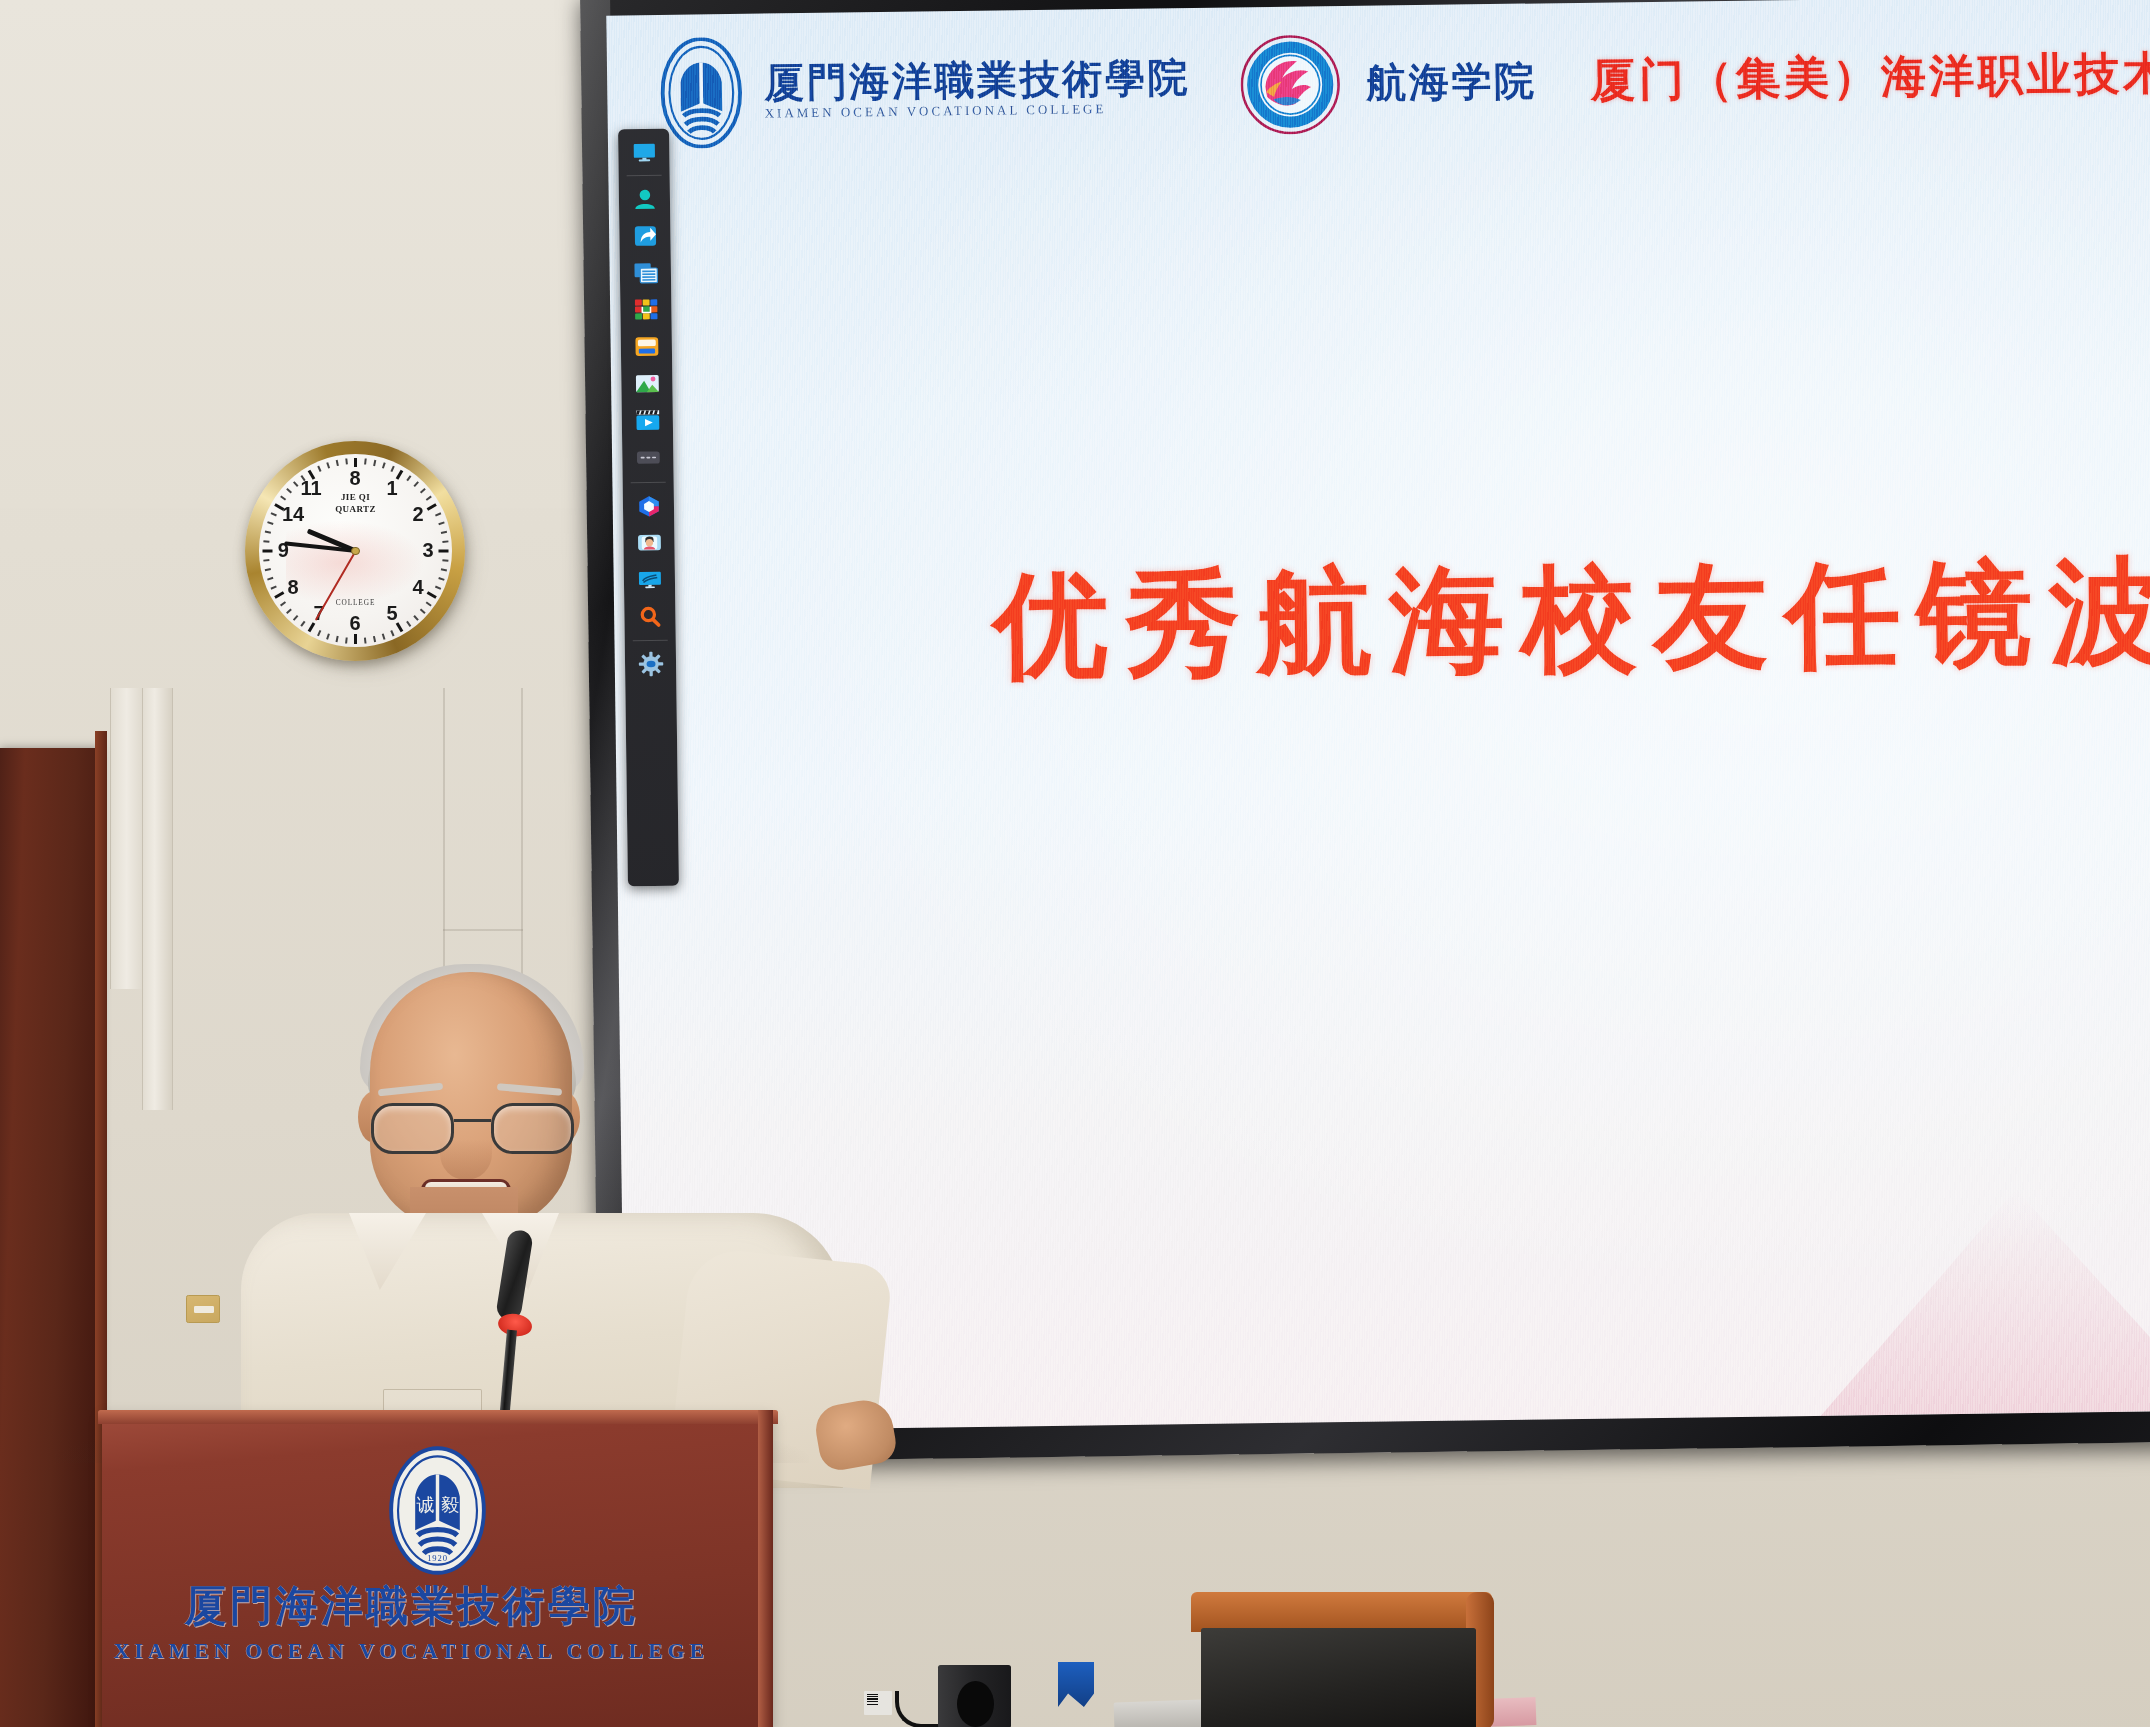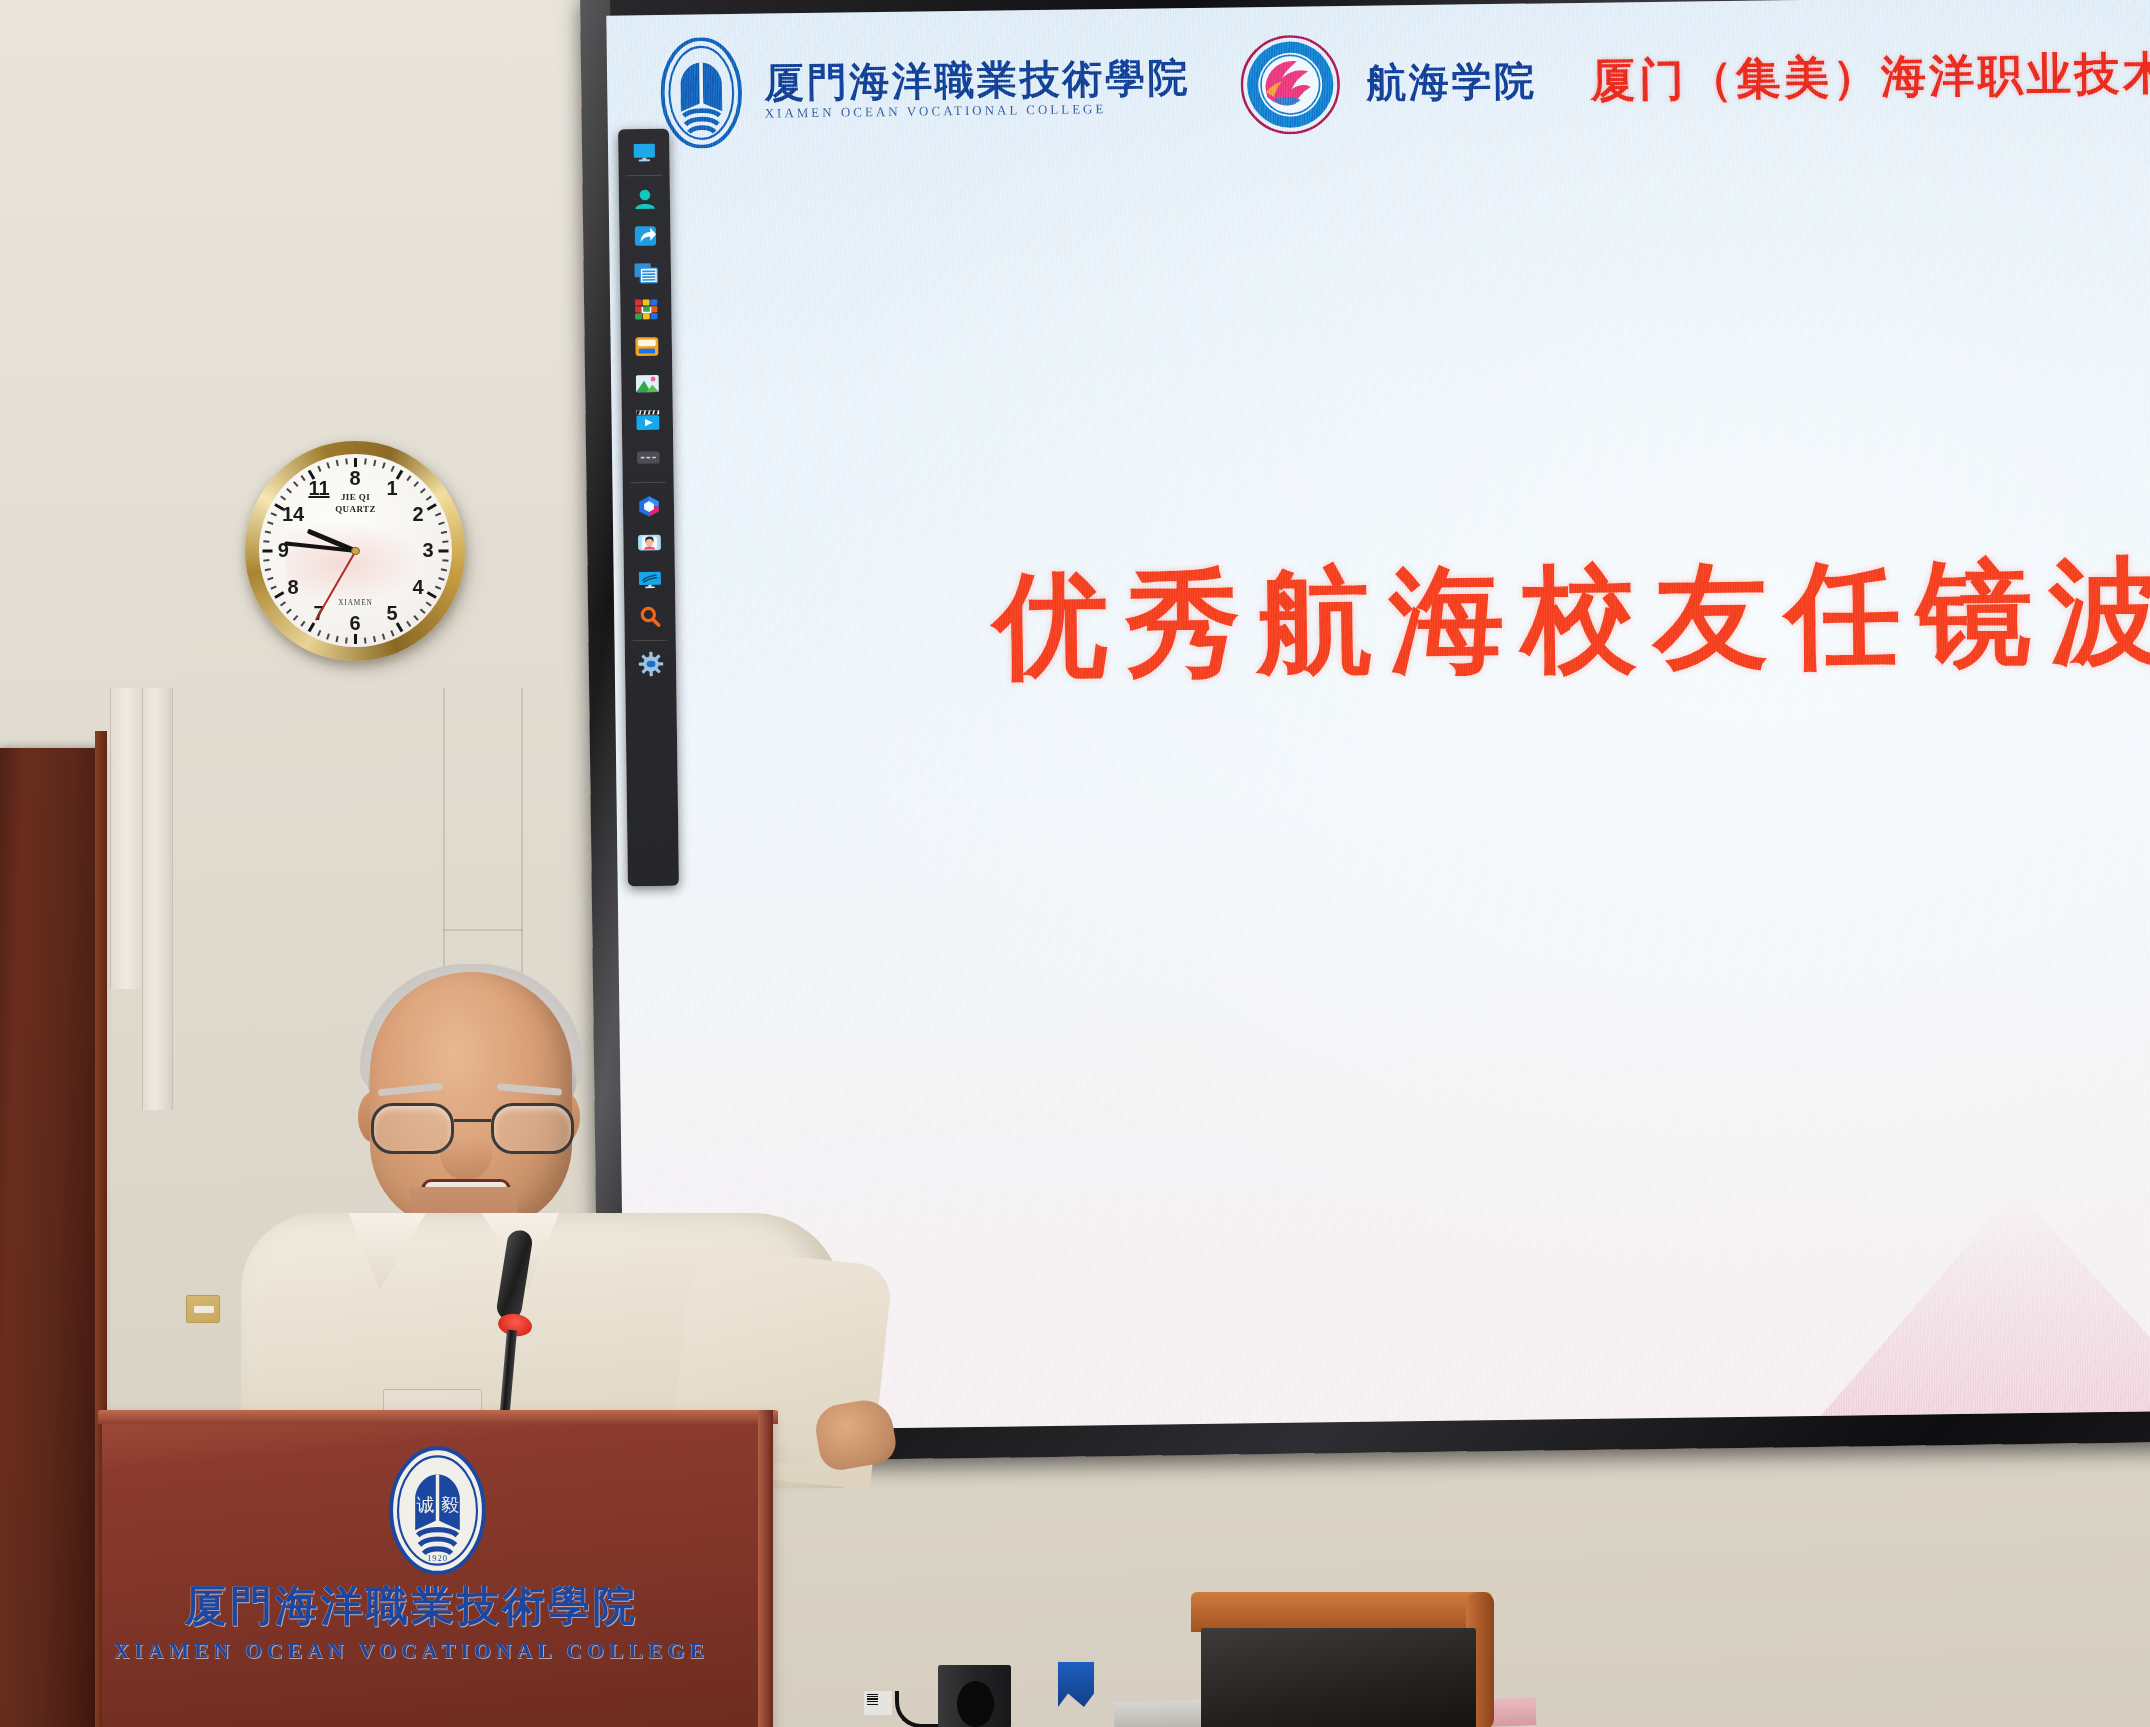--- a/index.html
+++ b/index.html
@@ -516,27 +516,27 @@
           <div class="cnum" style="left: 120px; top: 24px;">1</div>
           <div class="cnum" style="left: 146px; top: 50px;">2</div>
           <div class="cnum" style="left: 156px; top: 86px;">3</div>
           <div class="cnum" style="left: 146px; top: 123px;">4</div>
           <div class="cnum" style="left: 120px; top: 149px;">5</div>
           <div class="cnum" style="left: 83px; top: 159px;">6</div>
           <div class="cnum" style="left: 47px; top: 149px;">7</div>
           <div class="cnum" style="left: 21px; top: 123px;">8</div>
           <div class="cnum" style="left: 11.2px; top: 86px;">9</div>
           <div class="cnum" style="left: 21px; top: 50px;">14</div>
-          <div class="cnum" style="left: 47px; top: 24px; text-decoration: underline;">11</div>
+          <div class="cnum" style="left: 39px; top: 24px;">11</div>
         </div>
       <div class="clock-brand">
         <span>JIE QI</span><br>
         <span>QUARTZ</span>
       </div>
-      <div class="clock-quartz">XIAMEN</div>
+      <div class="clock-quartz">COLLEGE</div>
       <div class="hand hour" id="hand-hour" style="transform: rotate(293deg);"></div>
       <div class="hand min" id="hand-min" style="transform: rotate(276deg);"></div>
       <div class="hand sec" id="hand-sec" style="transform: rotate(210deg);"></div>
       <div class="clock-pin"></div>
     </div>
   </div>
 
   <div class="display">
     <div class="display-bezel"></div>
     <div class="screen">

